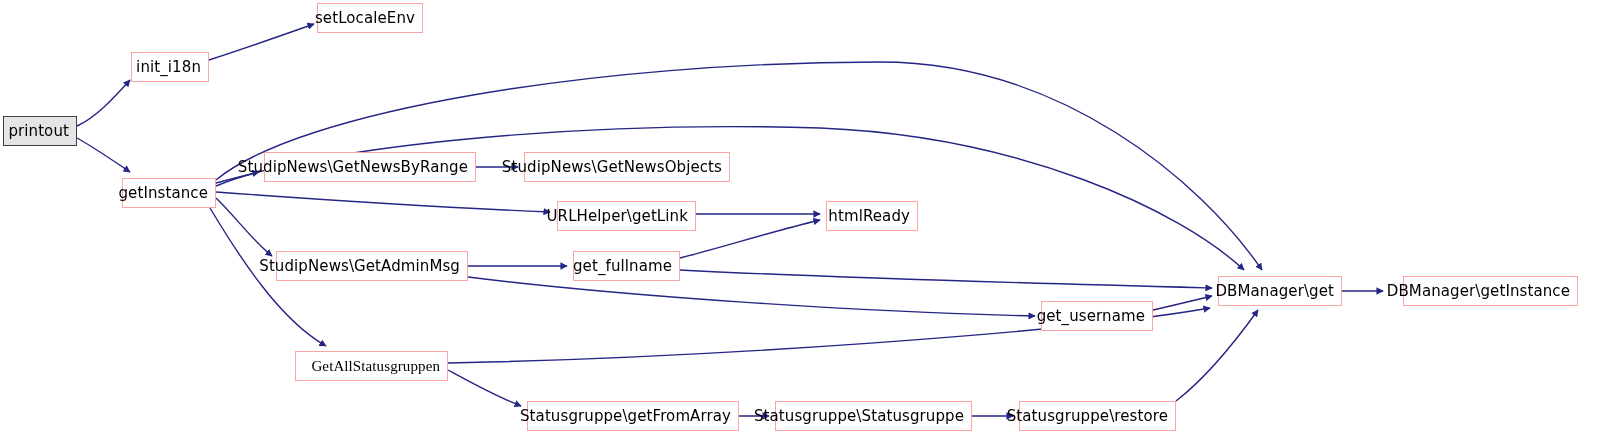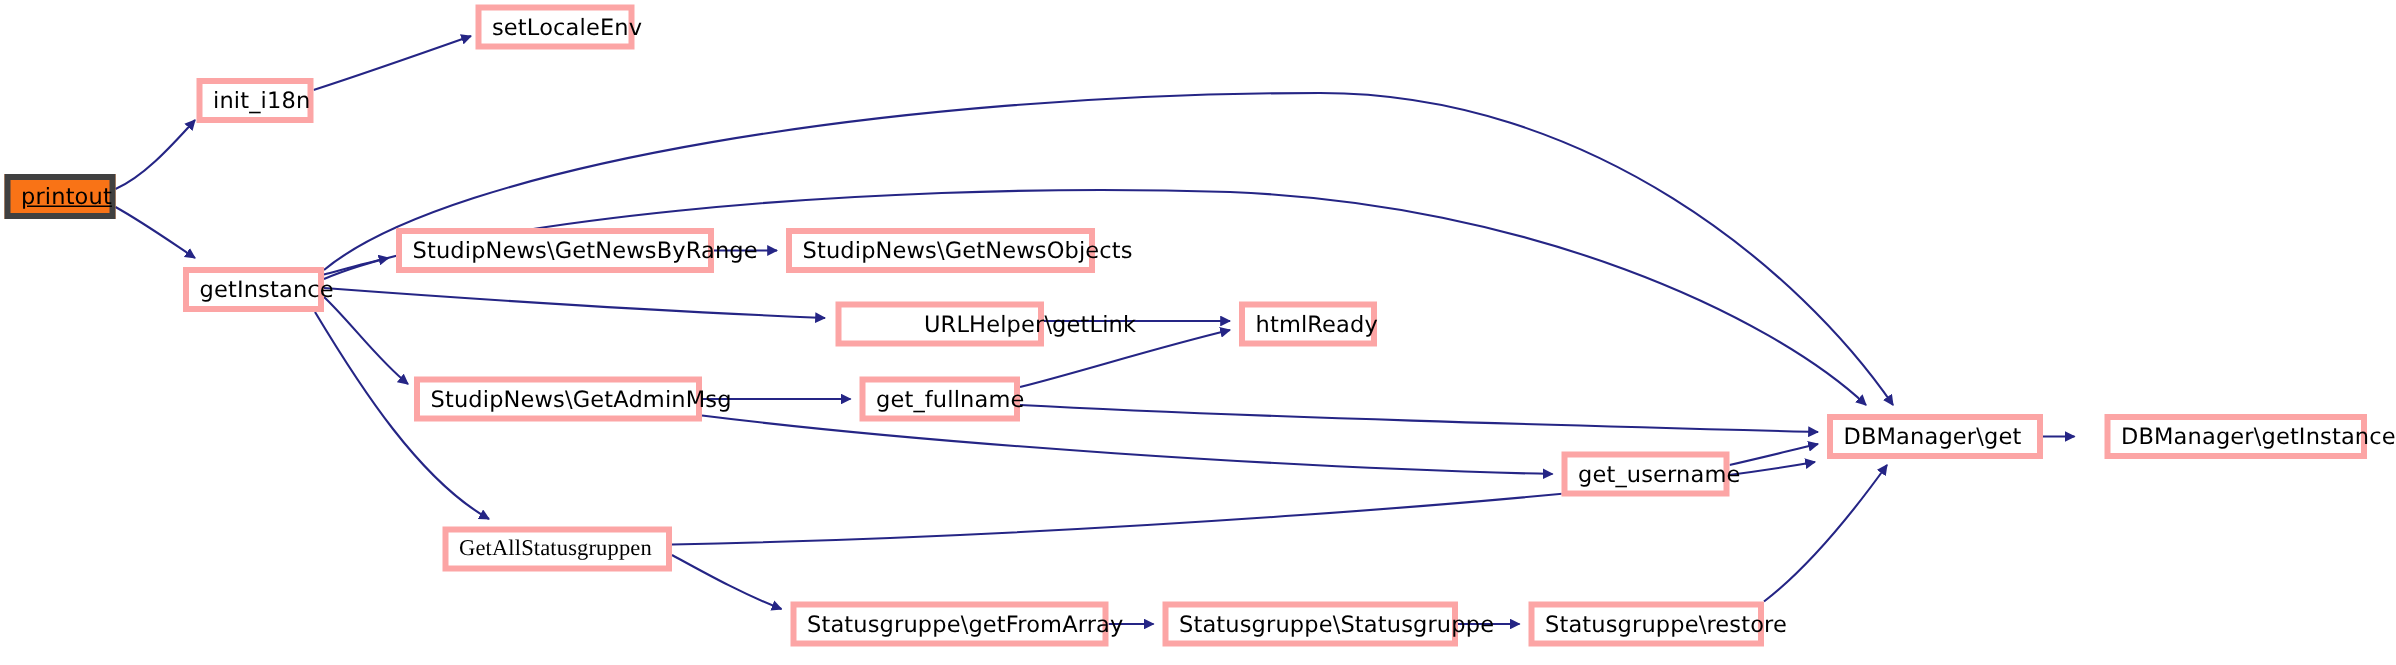--- a/index.html
+++ b/index.html
@@ -27,35 +27,34 @@
   #node-layer {
     position: absolute;
     left: 0;
     top: 0;
     width: 1597px;
     height: 443px;
   }
   .gnode {
     position: absolute;
     box-sizing: border-box;
-    border: 4px solid #fca5a5;
+    border: 1px solid #fca5a5;
     background: #ffffff;
     display: flex;
     align-items: center;
-    justify-content: flex-start;
+    justify-content: flex-end;
     white-space: nowrap;
     font-size: 15px;
     line-height: 1;
     color: #000000;
     letter-spacing: 0.1px;
   }
   .gnode.highlight {
-    background: #f97316;
+    background: #e5e5e5;
     border-color: #404040;
-    text-decoration: underline;
   }
   .gnode .nlabel {
     padding: 0 7px;
     font-size: 15px;
     color: #000000;
   }
 </style>
 </head>
 <body>
 
@@ -120,21 +119,21 @@
       </div>
       <div class="gnode" style="left: 276px; top: 251px; width: 192px; height: 30px;">
         <span class="nlabel">StudipNews\GetAdminMsg</span>
       </div>
       <div class="gnode" style="left: 1041px; top: 301px; width: 112px; height: 30px;">
         <span class="nlabel">get_username</span>
       </div>
       <div class="gnode" style="left: 573px; top: 251px; width: 107px; height: 30px;">
         <span class="nlabel">get_fullname</span>
       </div>
-      <div class="gnode" style="left: 1218px; top: 276px; width: 144px; height: 30px;">
+      <div class="gnode" style="left: 1218px; top: 276px; width: 124px; height: 30px;">
         <span class="nlabel">DBManager\get</span>
       </div>
       <div class="gnode" style="left: 1389px; top: 276px; width: 175px; height: 30px; margin-left: 14px;">
         <span class="nlabel">DBManager\getInstance</span>
       </div>
       <div class="gnode" style="left: 295px; top: 351px; width: 153px; height: 30px; font-family: Liberation Serif, serif;">
         <span class="nlabel">GetAllStatusgruppen</span>
       </div>
       <div class="gnode" style="left: 527px; top: 401px; width: 212px; height: 30px;">
         <span class="nlabel">Statusgruppe\getFromArray</span>

